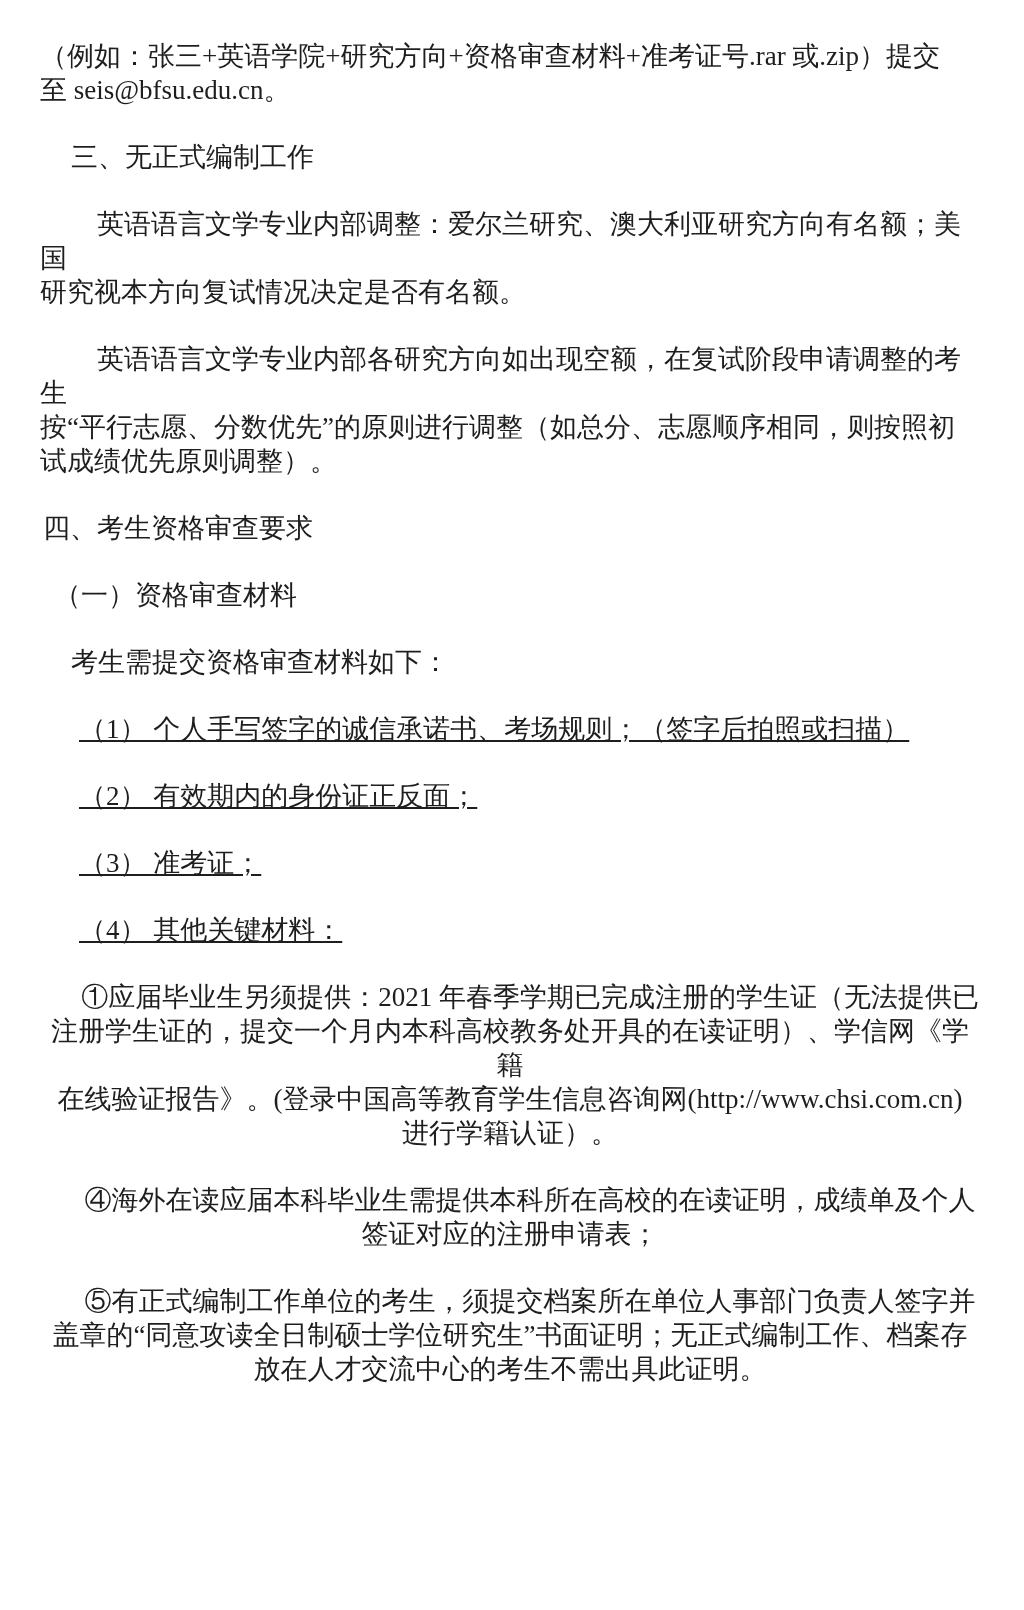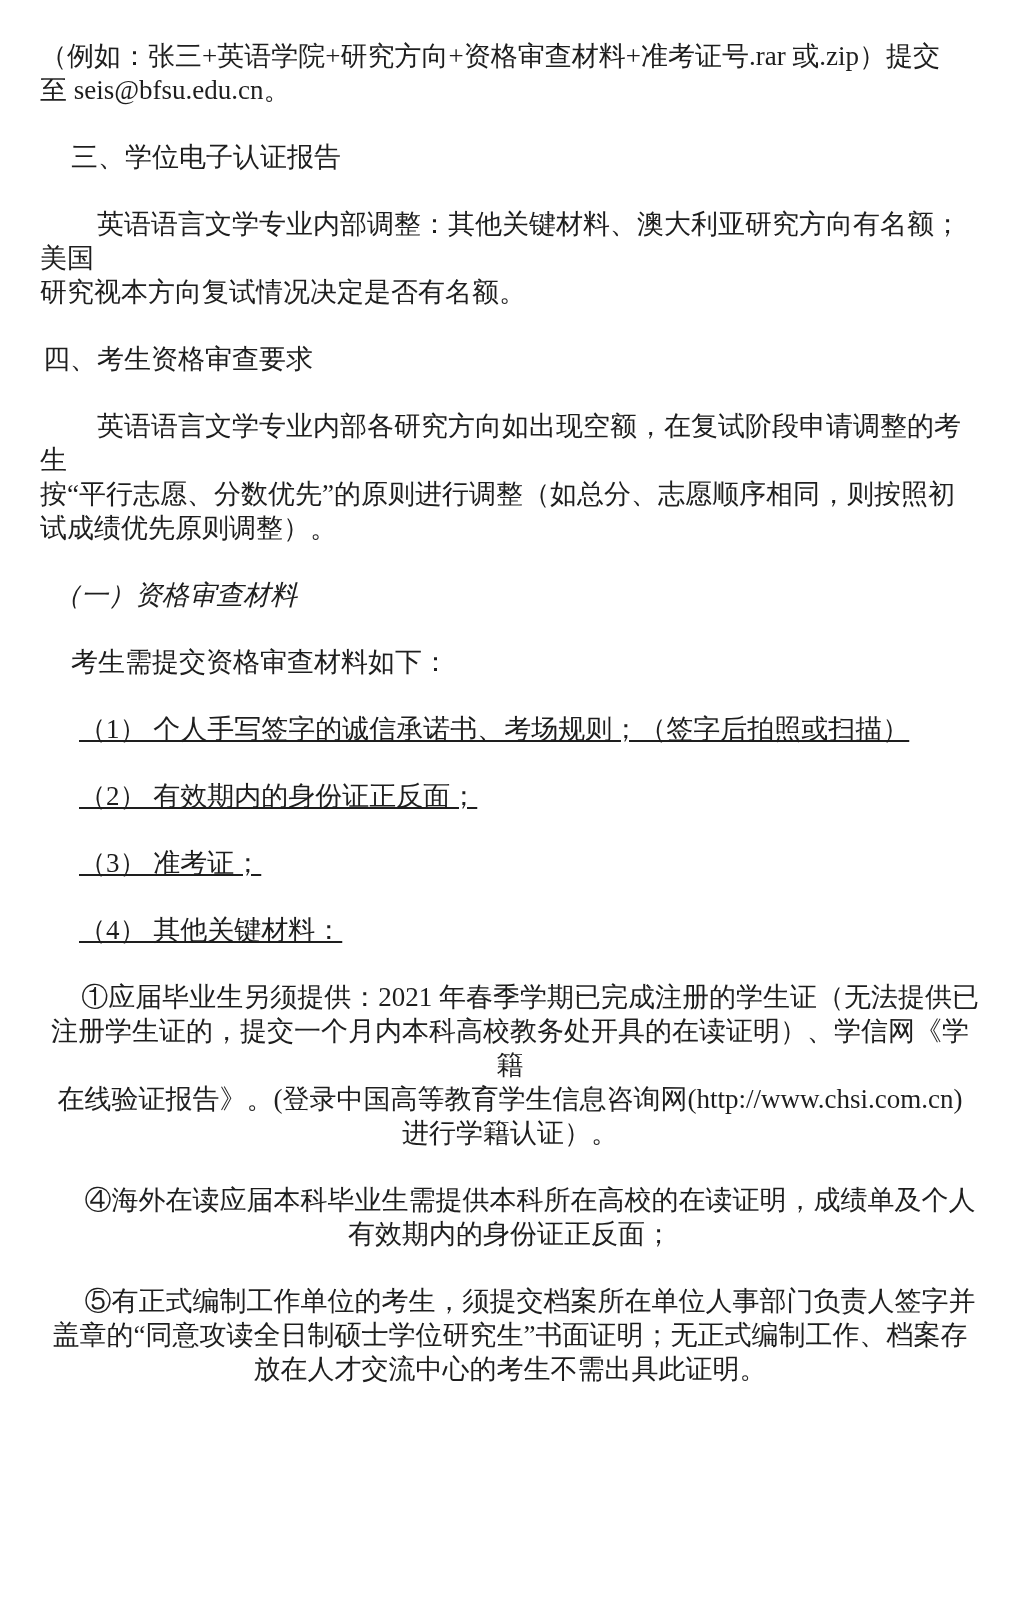--- a/index.html
+++ b/index.html
@@ -27,50 +27,50 @@
     font-size: 27px;
     line-height: 34px;
     white-space: pre-line;
     text-align: left;
   }
   .blk:first-child { margin-top: 0; }
   .intro   { text-indent: 0; }
   .h-num   { text-indent: 31px; }   
   .para    { text-indent: 57px; }   
   .h-top   { text-indent: 3px; }    
-  .h-sub   { text-indent: 14px; font-style: italic; }   
+  .h-sub   { text-indent: 14px; }   
   .lead    { text-indent: 31px; }
   .item    { text-indent: 39px; text-decoration: underline; }   
   .para-c  { text-indent: 40px; text-align: center; }   
 </style>
 </head>
 <body>
 
 <div class="page">
   <p class="blk intro">（例如：张三+英语学院+研究方向+资格审查材料+准考证号.rar 或.zip）提交
 至 seis@bfsu.edu.cn。</p>
 
-  <p class="blk h-num">三、学位电子认证报告</p>
-  <p class="blk para">英语语言文学专业内部调整：其他关键材料、澳大利亚研究方向有名额；美国
+  <p class="blk h-num">三、无正式编制工作</p>
+  <p class="blk para">英语语言文学专业内部调整：爱尔兰研究、澳大利亚研究方向有名额；美国
 研究视本方向复试情况决定是否有名额。</p>
-  <p class="blk h-top">四、考生资格审查要求</p>
-
   <p class="blk para">英语语言文学专业内部各研究方向如出现空额，在复试阶段申请调整的考生
 按“平行志愿、分数优先”的原则进行调整（如总分、志愿顺序相同，则按照初
 试成绩优先原则调整）。</p>
+
+  <p class="blk h-top">四、考生资格审查要求</p>
   <p class="blk h-sub">（一）资格审查材料</p>
   <p class="blk lead">考生需提交资格审查材料如下：</p>
 
   <p class="blk item">（1） 个人手写签字的诚信承诺书、考场规则；（签字后拍照或扫描）</p>
   <p class="blk item">（2） 有效期内的身份证正反面；</p>
   <p class="blk item">（3） 准考证；</p>
   <p class="blk item">（4） 其他关键材料：</p>
 
   <p class="blk para-c">①应届毕业生另须提供：2021 年春季学期已完成注册的学生证（无法提供已
 注册学生证的，提交一个月内本科高校教务处开具的在读证明）、学信网《学籍
 在线验证报告》。(登录中国高等教育学生信息咨询网(http://www.chsi.com.cn)
 进行学籍认证）。</p>
   <p class="blk para-c">④海外在读应届本科毕业生需提供本科所在高校的在读证明，成绩单及个人
-有效期内的身份证正反面；</p>
+签证对应的注册申请表；</p>
   <p class="blk para-c">⑤有正式编制工作单位的考生，须提交档案所在单位人事部门负责人签字并
 盖章的“同意攻读全日制硕士学位研究生”书面证明；无正式编制工作、档案存
 放在人才交流中心的考生不需出具此证明。</p>
 </div>
 
 </body></html>

